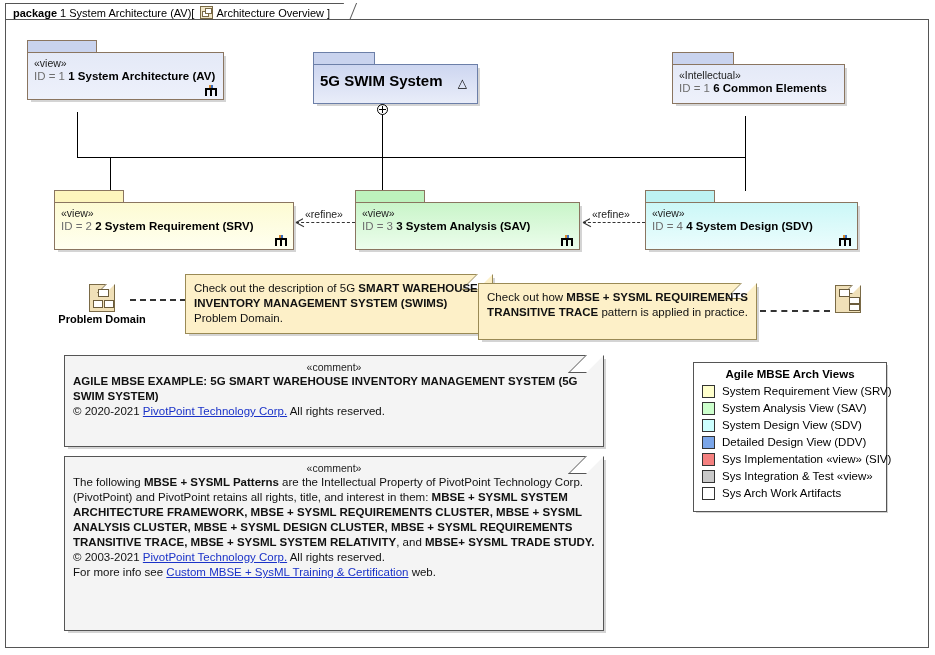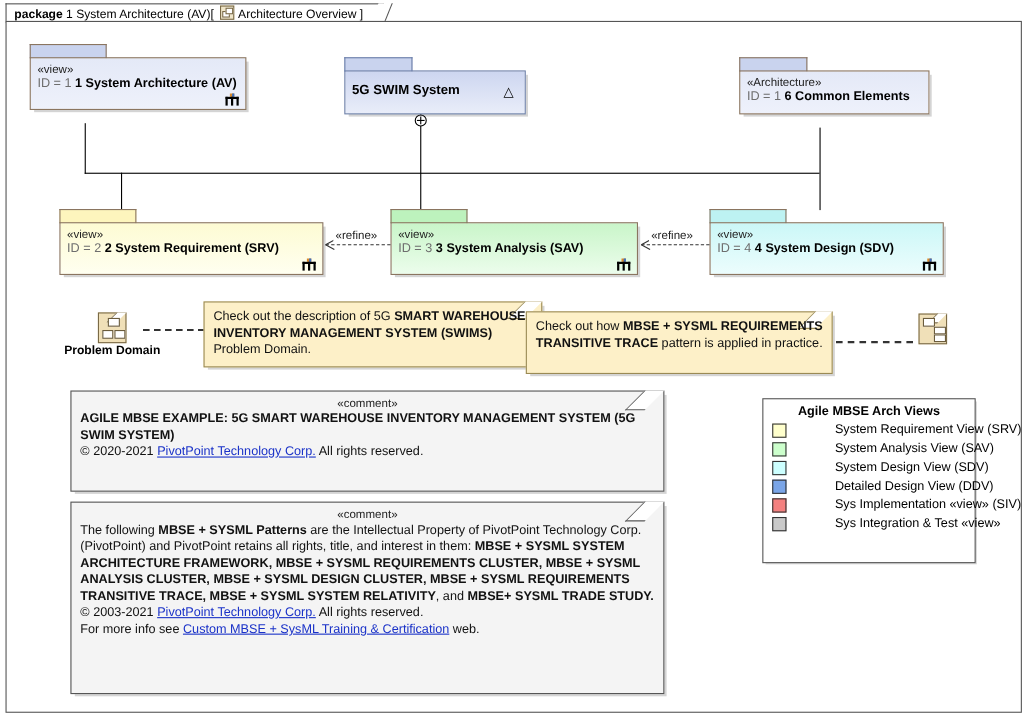--- a/index.html
+++ b/index.html
@@ -106,21 +106,21 @@
   .refine .head{position:absolute;left:0;top:3px;width:9px;height:12px;}
   .refine .head i{position:absolute;display:block;width:9px;height:1px;background:#333;
                   transform-origin:left center;}
   .refine .head .a{top:6px;transform:rotate(28deg);}
   .refine .head .b{top:6px;transform:rotate(-28deg);}
 
   
   #legend{position:absolute;box-sizing:border-box;border:1px solid #555;background:#fff;
           box-shadow:2px 2px 0 -1px rgba(0,0,0,0.18);}
   #legend .ltitle{text-align:center;font-weight:bold;font-size:11.5px;padding:5px 0 3px;}
-  #legend .lrow{display:flex;align-items:center;padding:1px 0 1px 8px;gap:37px;}
+  #legend .lrow{display:flex;align-items:center;padding:1px 0 1px 8px;}
   #legend .sw{width:13px;height:13px;border:1px solid #333;box-sizing:border-box;
               margin-right:7px;flex:0 0 auto;}
   #legend .ltxt{font-size:11.5px;line-height:15px;white-space:nowrap;}
 </style>
 </head>
 <body>
 
 <div id="canvas">
 
   <div id="frame-tab">
@@ -158,33 +158,33 @@
             <i class="v3"></i>
         </div>
       </div>
     </div>
   </div>
 
   <div class="pkg" style="left:313px;top:52px;width:165px;height:52px;">
     <div class="tab" style="width:62px;background:#c9d3ee;border-color:#6c7fa8;"></div>
     <div class="body" style="background:linear-gradient(#cdd6f0,#e9edf9);border-color:#6c7fa8;">
       <div class="inner" style="padding-top:9px;">
-        <div class="pkgname" style="font-size:12px;">
+        <div class="pkgname" style="font-size:15px;">
           <span class="nm">5G SWIM System</span>
         </div>
         <div class="trimark">△</div>
       </div>
     </div>
   </div>
 
   <div class="pkg" style="left:672px;top:52px;width:173px;height:52px;">
     <div class="tab" style="width:62px;background:#c9d3ee;"></div>
     <div class="body" style="background:linear-gradient(#e4e9f7,#eef1fb);">
       <div class="inner">
-        <div class="stereo">«Architecture»</div>
+        <div class="stereo">«Intellectual»</div>
         <div class="pkgname">
           <span class="idpart">ID = 1</span>
           <span class="nm">6 Common Elements</span>
         </div>
       </div>
     </div>
   </div>
 
   <div class="pkg" style="left:54px;top:190px;width:240px;height:60px;">
     <div class="tab" style="width:70px;background:#fdf5bd;"></div>
@@ -349,15 +349,19 @@
       <span class="ltxt">Detailed Design View (DDV)</span>
     </div>
     <div class="lrow">
       <span class="sw" style="background:#f4807f;"></span>
       <span class="ltxt">Sys Implementation «view» (SIV)</span>
     </div>
     <div class="lrow">
       <span class="sw" style="background:#c9c9c9;"></span>
       <span class="ltxt">Sys Integration &amp; Test «view»</span>
     </div>
+    <div class="lrow">
+      <span class="sw" style="background:#ffffff;"></span>
+      <span class="ltxt">Sys Arch Work Artifacts</span>
+    </div>
   </div>
 
 </div>
 
 </body></html>

